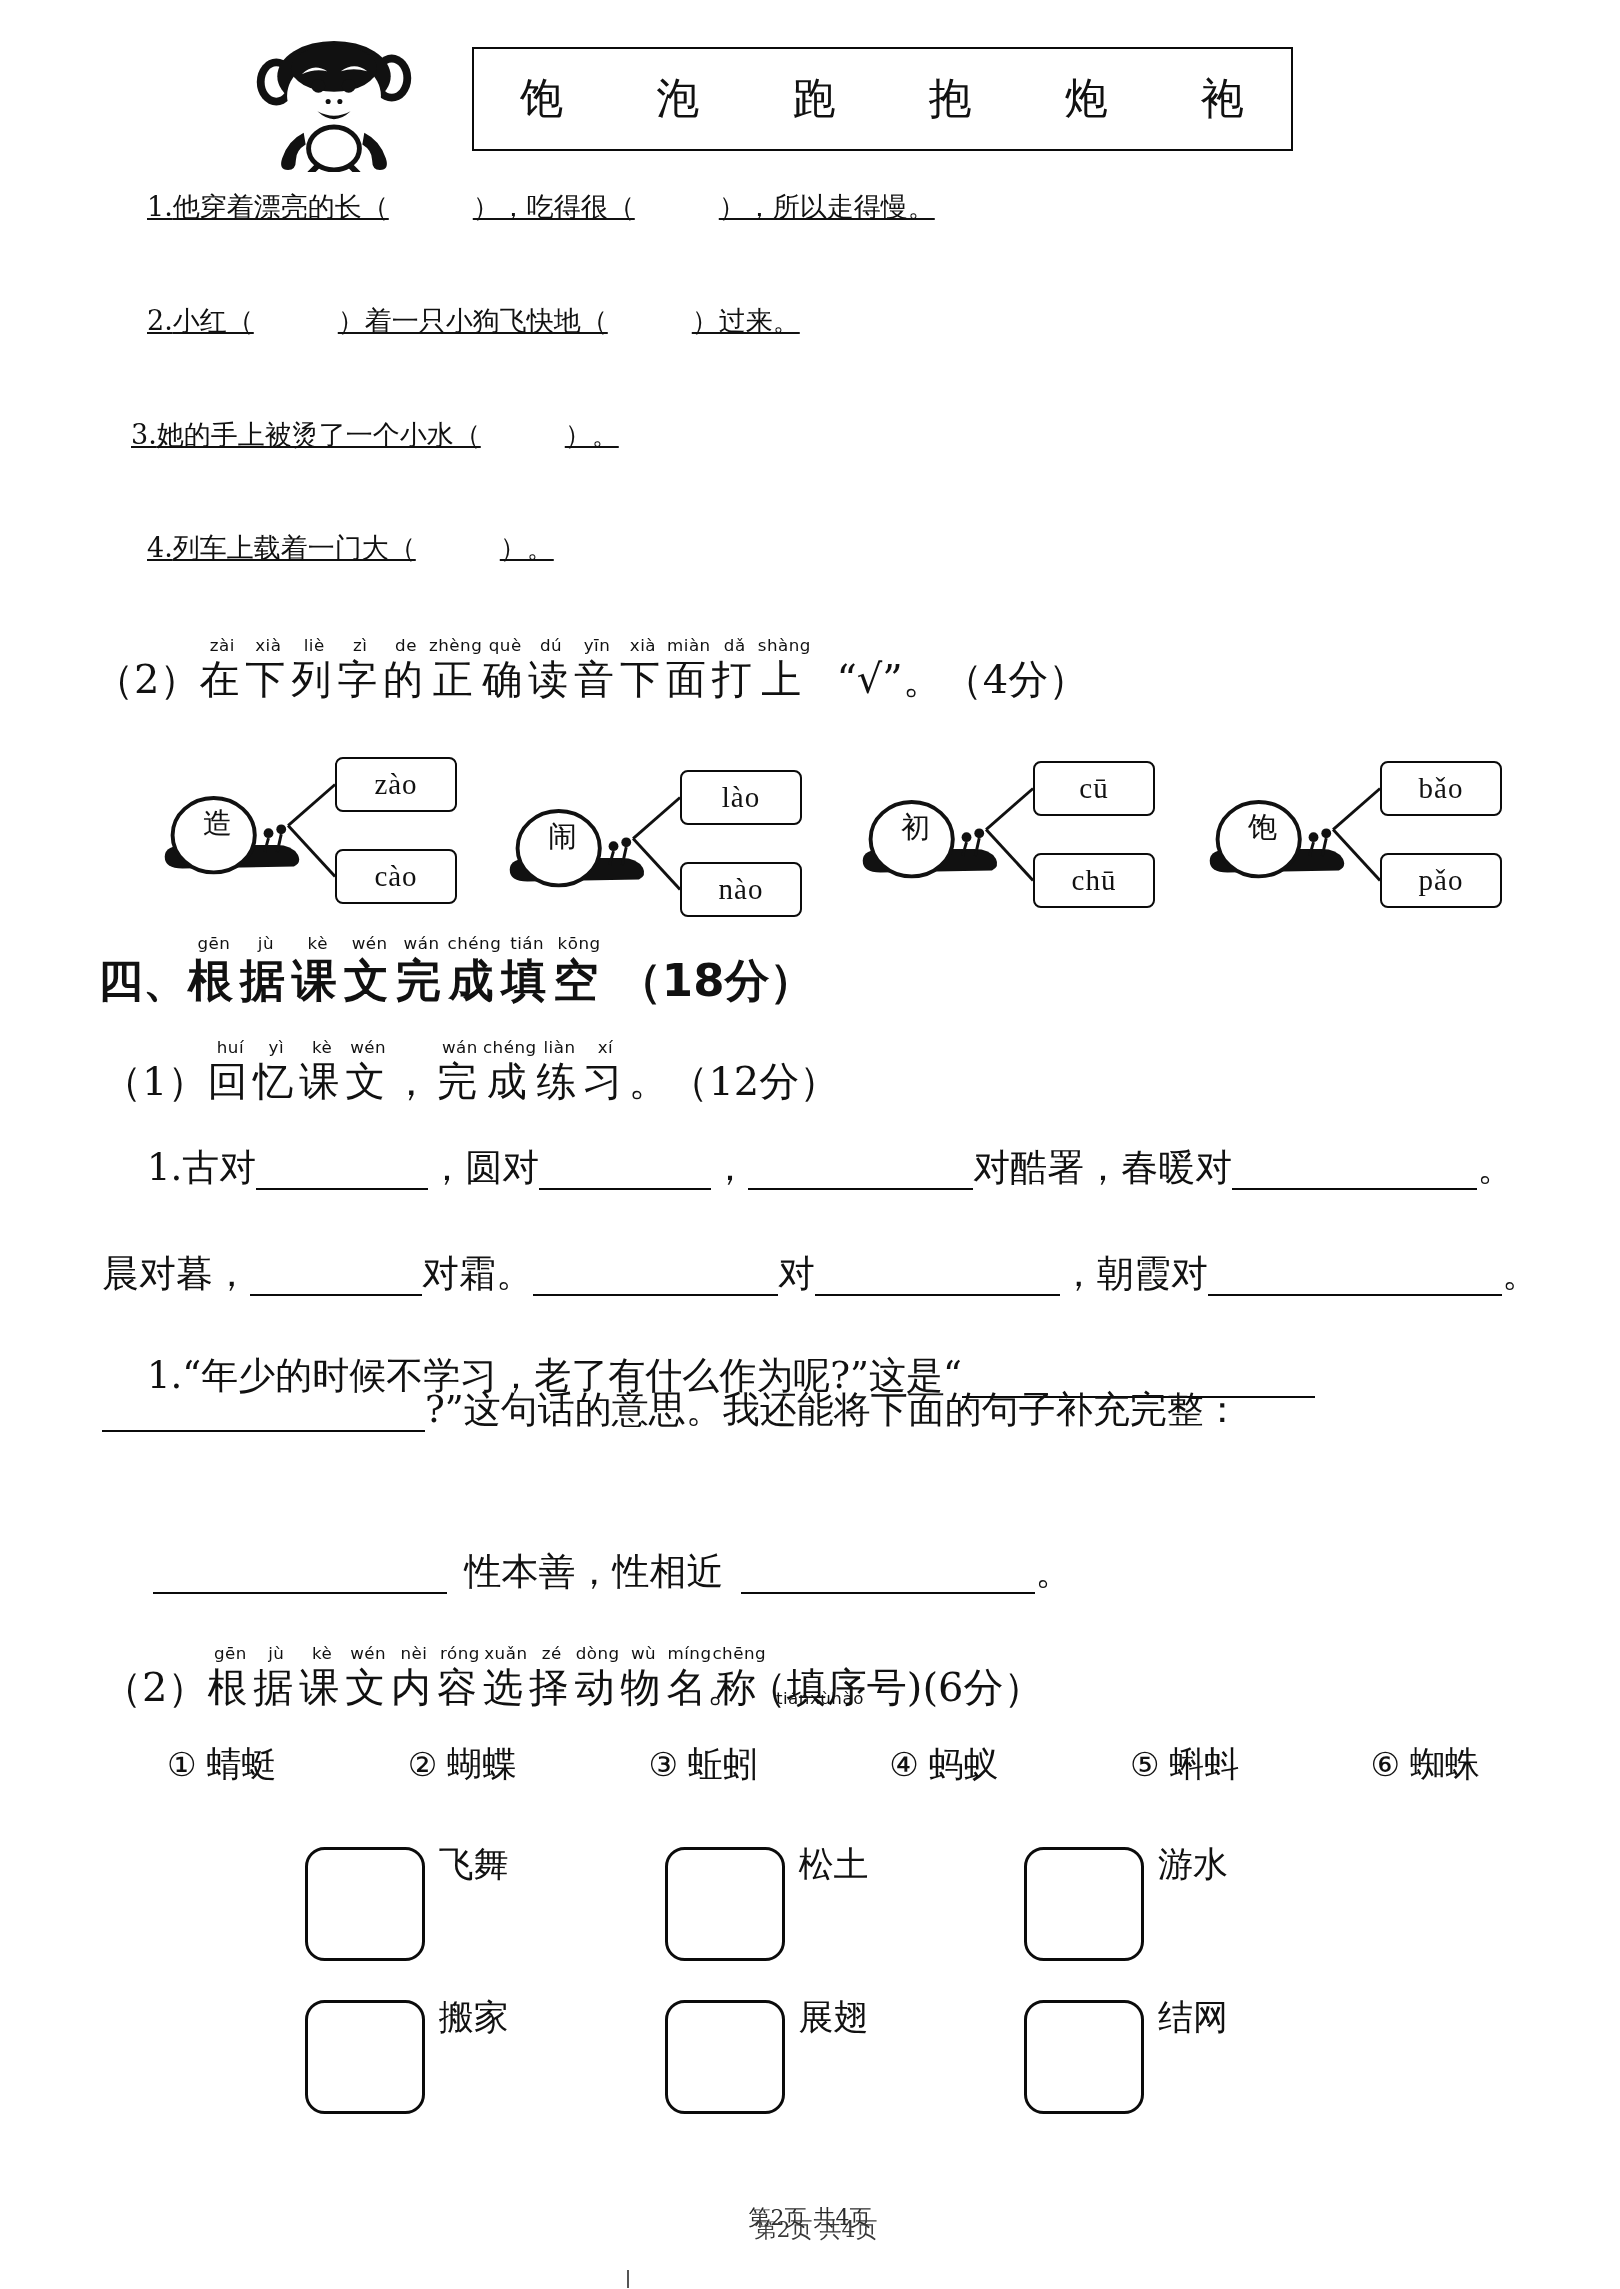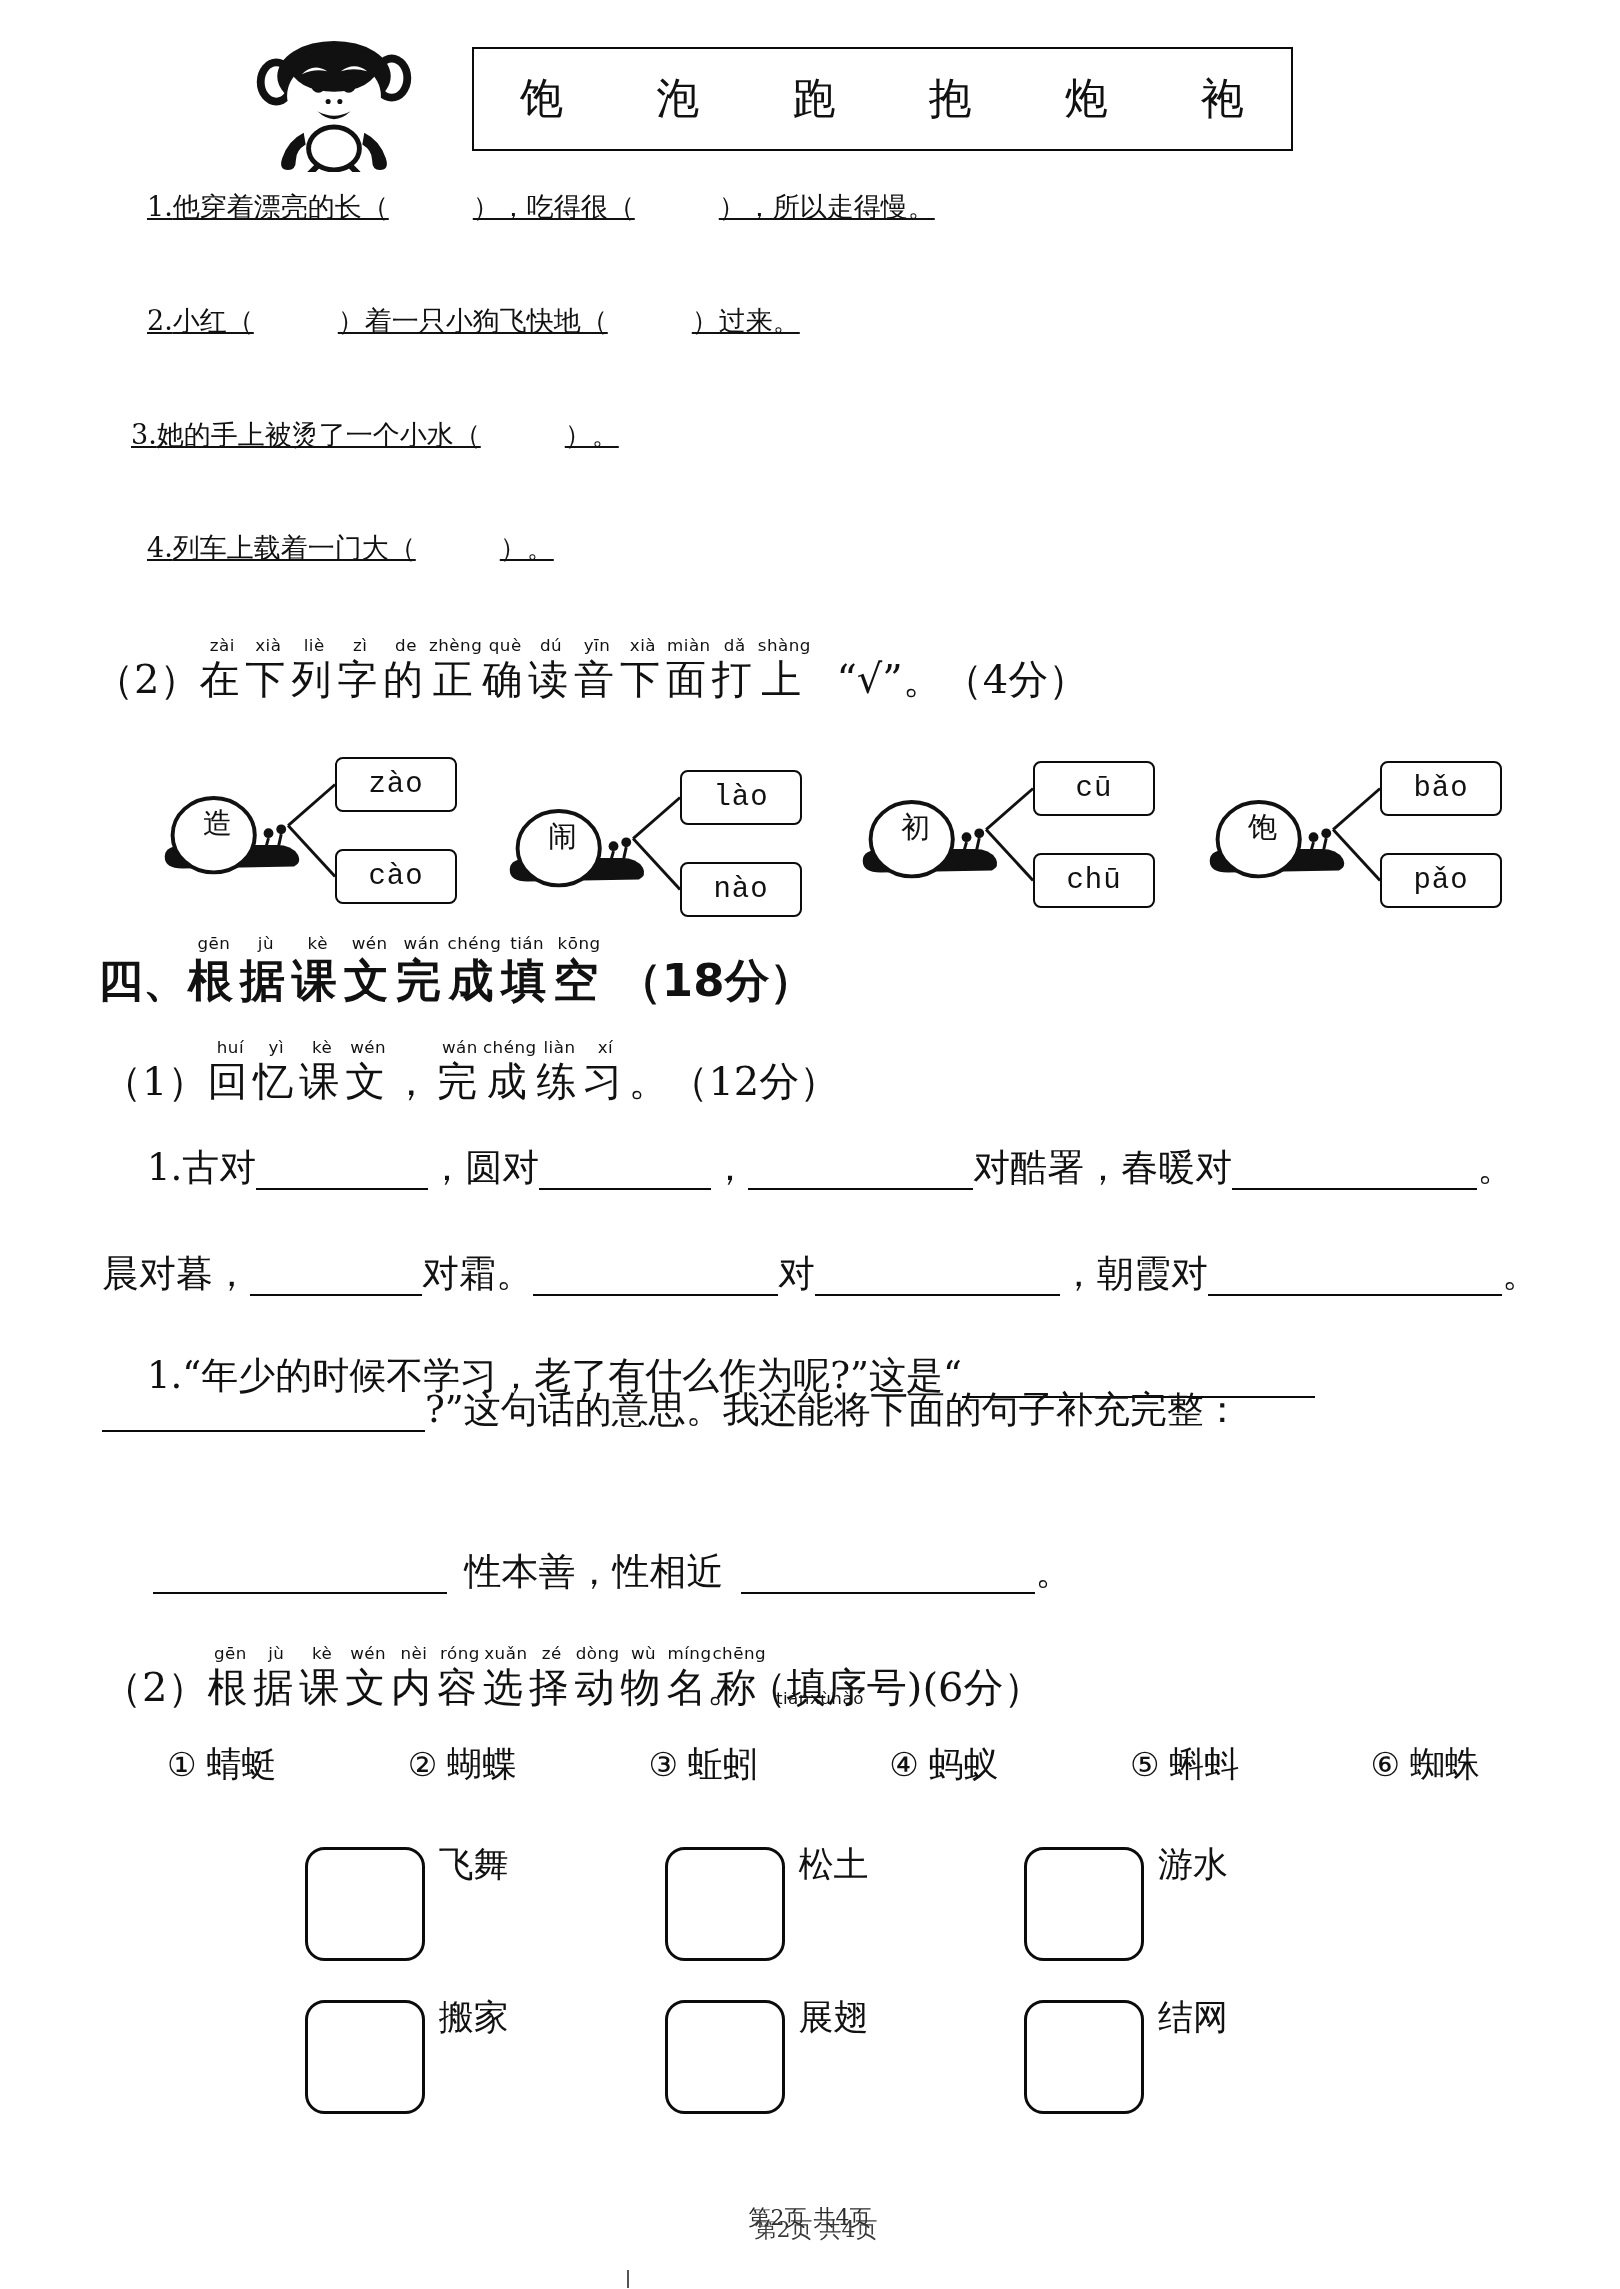--- a/index.html
+++ b/index.html
@@ -117,21 +117,21 @@
   .snailgroup { position: absolute; }
   .snail-wrap { position: relative; width: 323px; height: 147px; }
   .snailbox {
     position: absolute;
     border: 2.9px solid #0b0b0b;
     border-radius: 7.8px;
     box-sizing: border-box;
     width: 122px; height: 55px;
     display: flex; align-items: center; justify-content: center;
     background: #fff;
-    font-family: Liberation Mono, monospace;
+    font-family: Liberation Serif, serif;
     font-size: 29px;
     letter-spacing: 1px;
   }
   .snailbox.up   { left: 182px; top: 0px; }
   .snailbox.down { left: 182px; top: 92px; }
   .snail-svg { position: absolute; left: 0; top: 27.4px; }
   .snail-char {
     position: absolute;
     left: 29px; top: 47px;
     width: 71px; text-align: center;

